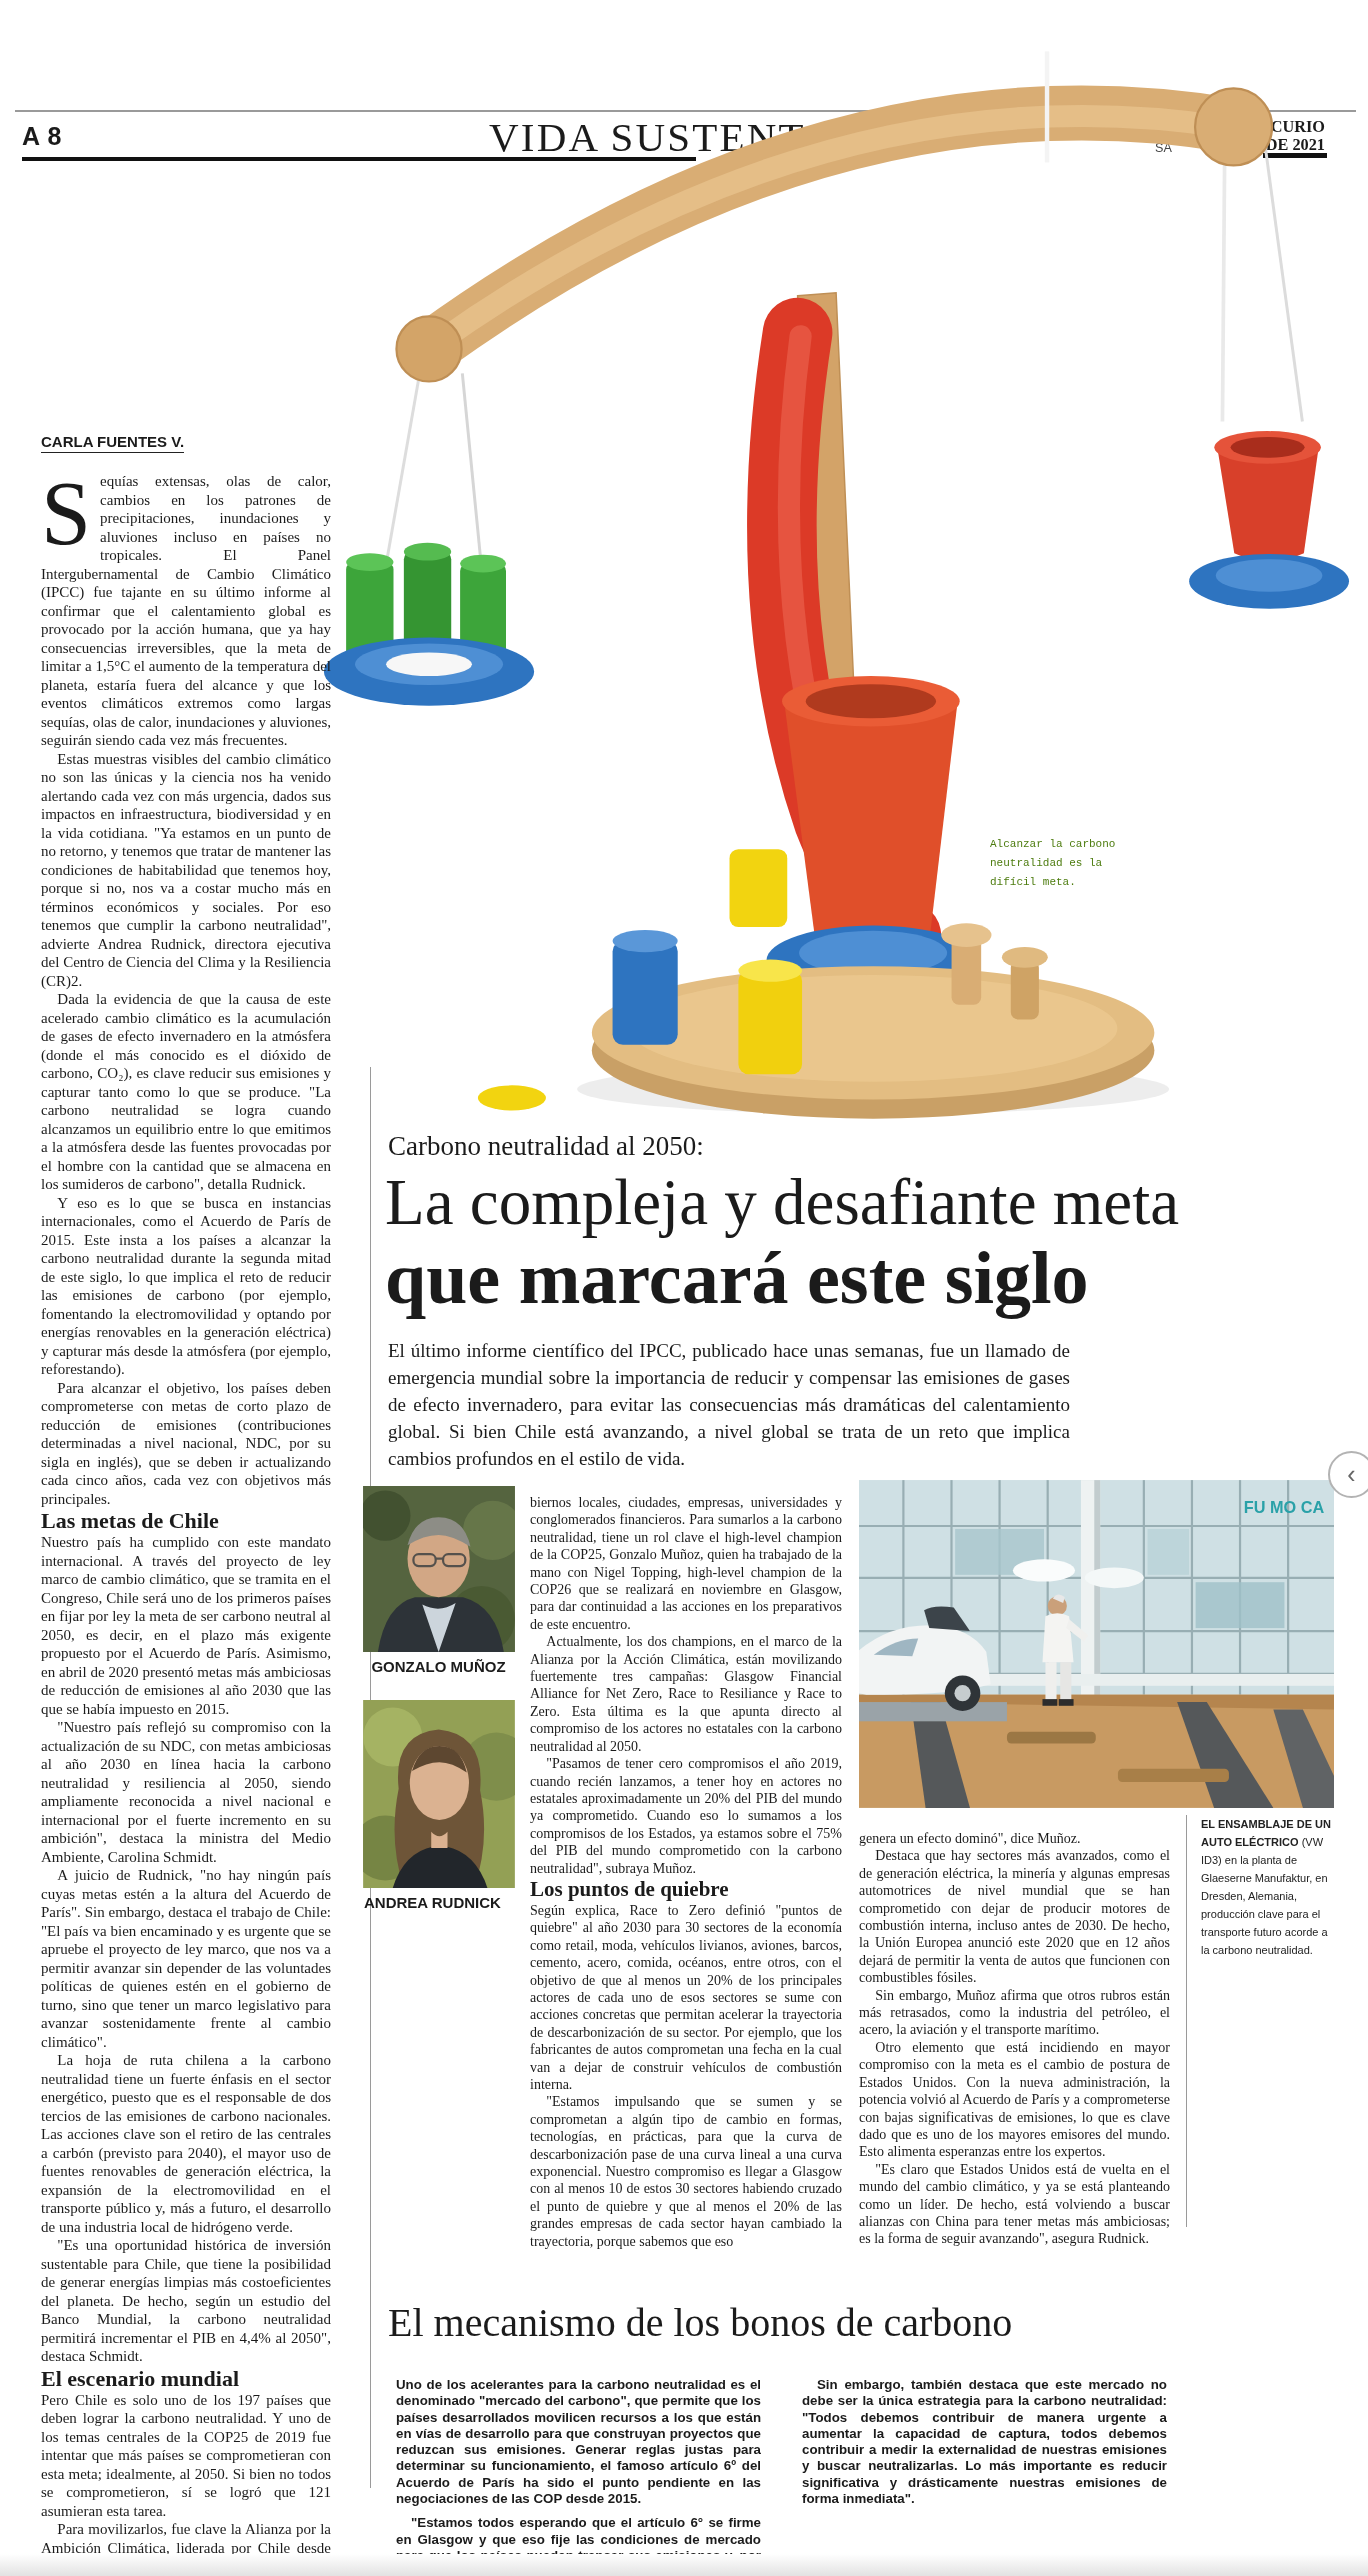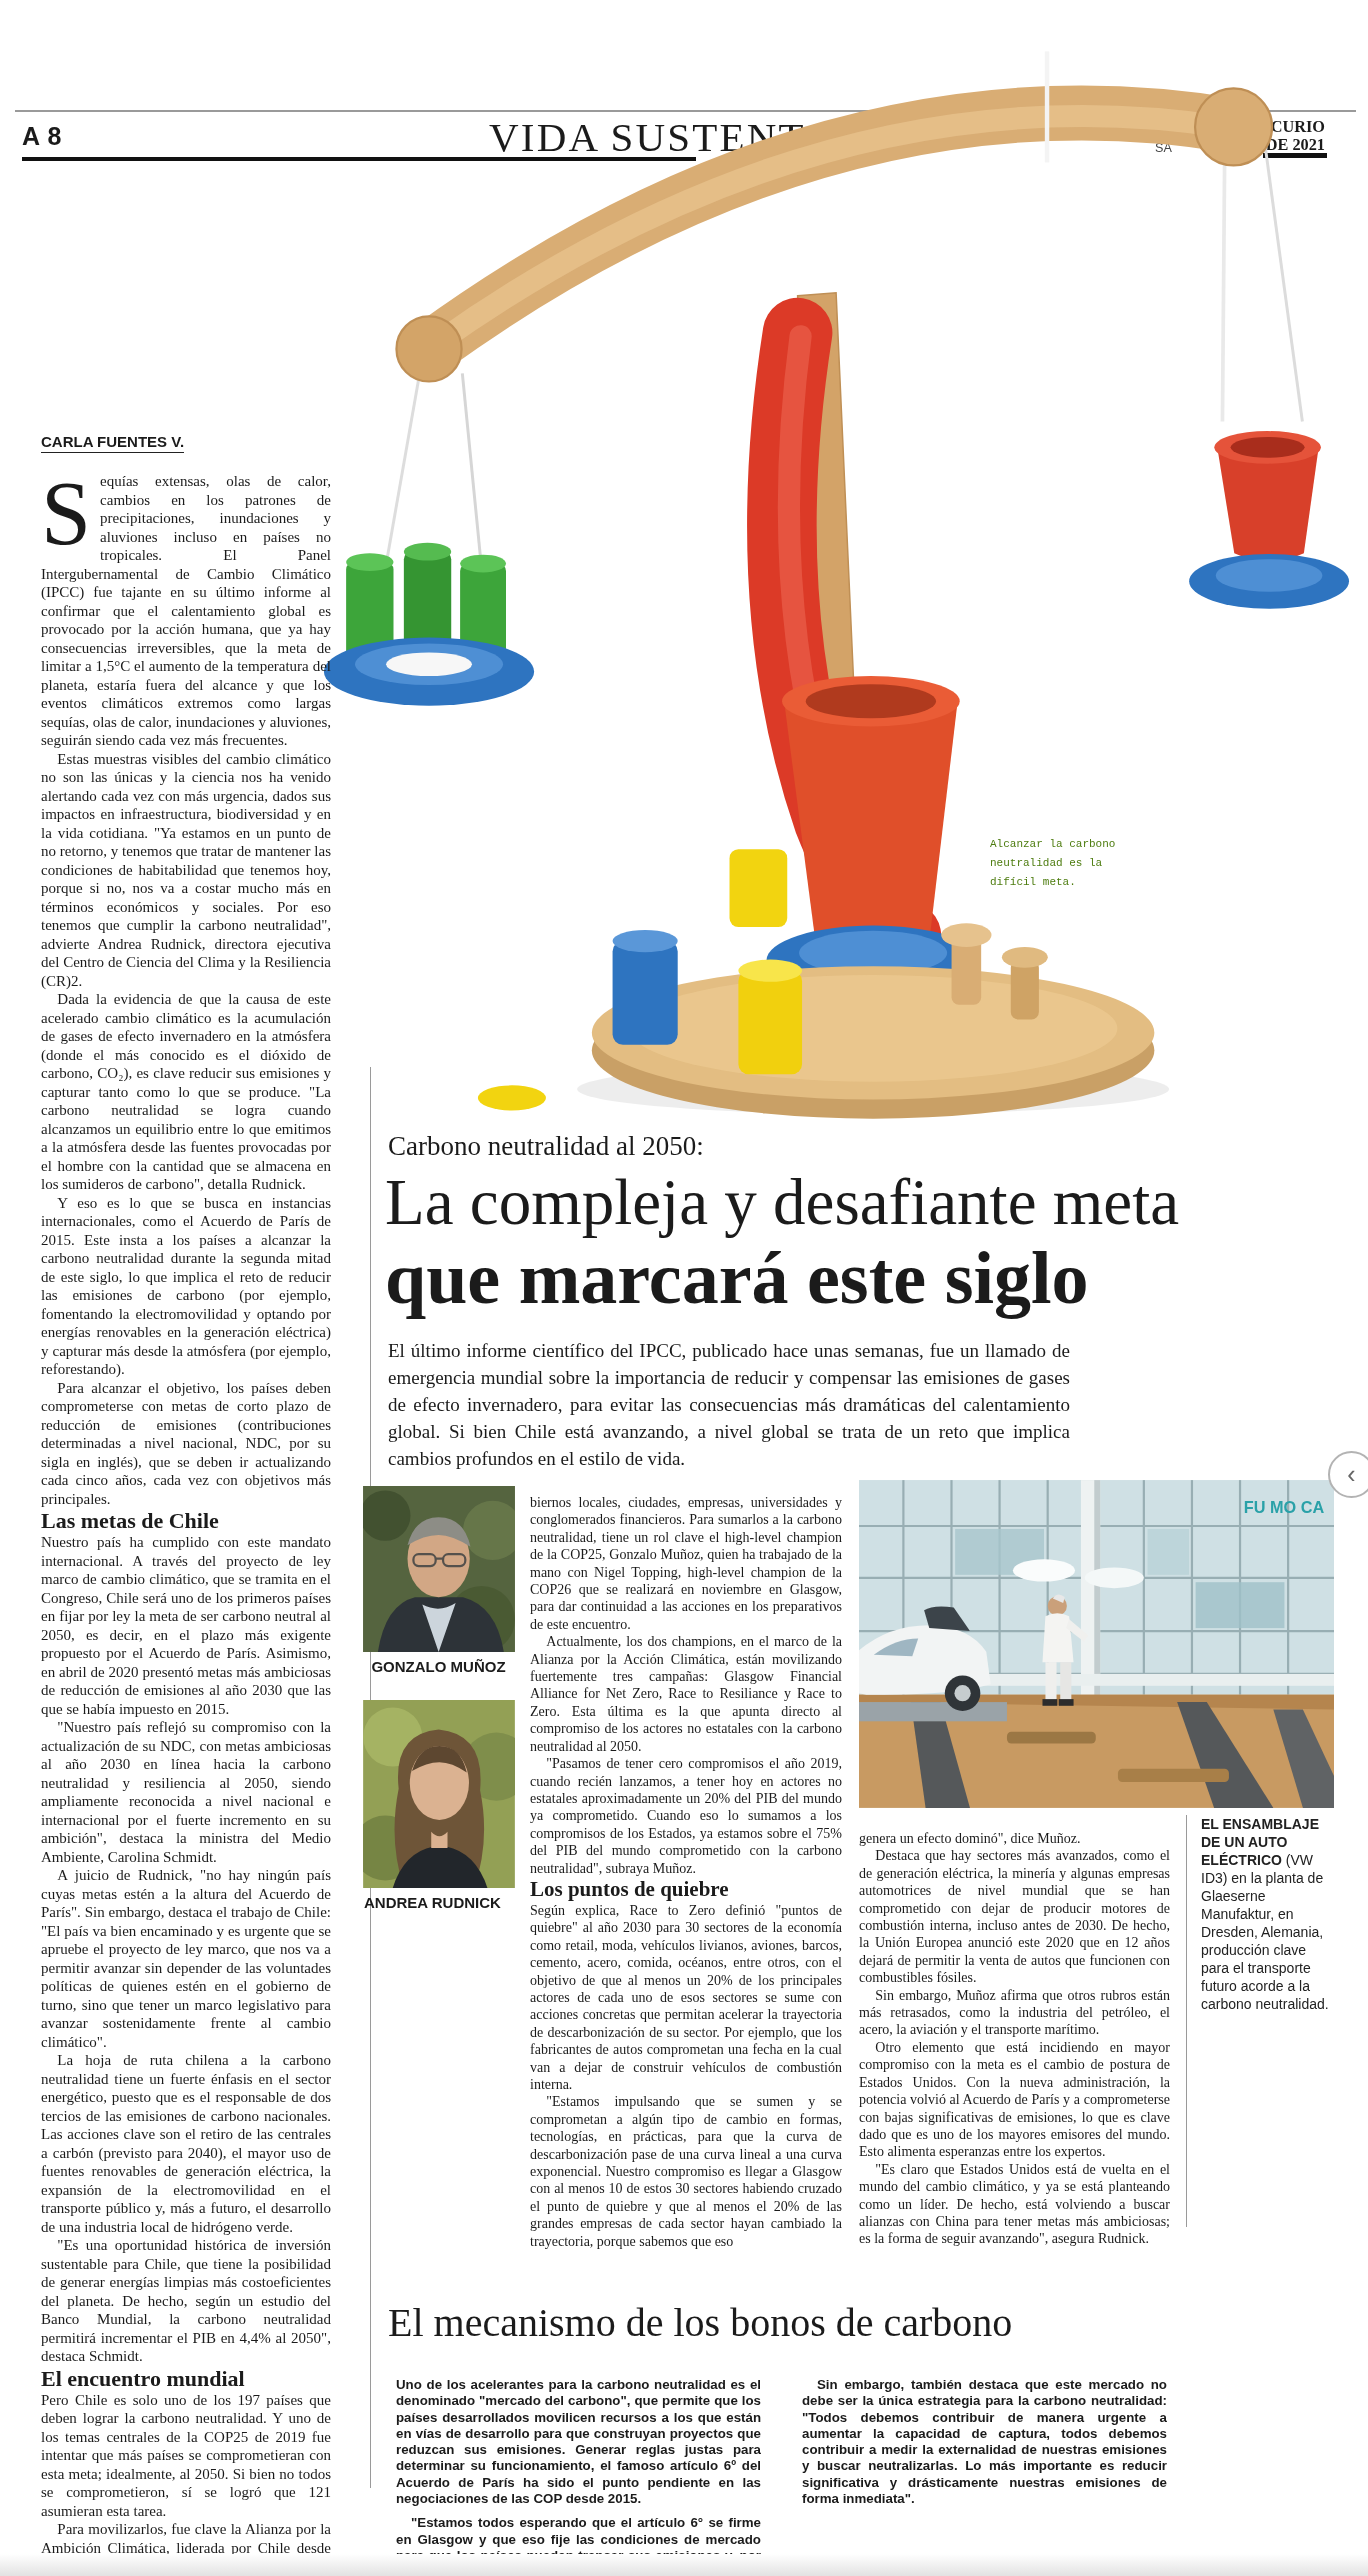--- a/index.html
+++ b/index.html
@@ -23,21 +23,21 @@
   .dropcap{float:left;font-size:90px;line-height:0.8;padding:6px 9px 0 0;font-weight:normal;}
   .byline{font-family:"Liberation Sans",sans-serif;font-weight:bold;font-size:15px;
           border-bottom:1.5px solid #222;display:inline-block;padding-bottom:2.2px;margin:0 0 19px 0;}
   
   .kicker{font-size:27px;}
   .hl1{font-size:65px;line-height:68px;font-weight:normal;white-space:nowrap;text-align:center;}
   .hl2{font-size:74px;line-height:74px;font-weight:bold;white-space:nowrap;}
   .lead{font-size:19px;line-height:27px;text-align:justify;}
   
   .photocap{font-family:"Liberation Sans",sans-serif;font-weight:bold;font-size:15px;text-align:center;}
-  .sidecap{font-family:"Liberation Sans",sans-serif;font-size:14px;line-height:18px;color:#222;}
+  .sidecap{font-family:"Liberation Sans",sans-serif;font-size:11px;line-height:18px;color:#222;}
   .toycap{font-family:Liberation Mono, monospace;font-size:11px;line-height:19px;color:#4d7c0f;}
   
   .boxhead{font-size:40px;line-height:43px;white-space:nowrap;}
   .boxtext{font-family:"Liberation Sans",sans-serif;font-weight:bold;font-size:13.3px;
            line-height:16.3px;text-align:justify;}
   .boxtext p{margin:8px;text-indent:15px;}
   .boxtext p.first{text-indent:0;}
   
   .navbtn{width:43px;height:43px;border-radius:50%;border:2.2px solid #b3b3b3;background:#fff;
           display:flex;align-items:center;justify-content:center;
@@ -142,21 +142,21 @@
       <p>Estas muestras visibles del cambio climático no son las únicas y la ciencia nos ha venido alertando cada vez con más urgencia, dados sus impactos en infraestructura, biodiversidad y en la vida cotidiana. "Ya estamos en un punto de no retorno, y tenemos que tratar de mantener las condiciones de habitabilidad que tenemos hoy, porque si no, nos va a costar mucho más en términos económicos y sociales. Por eso tenemos que cumplir la carbono neutralidad", advierte Andrea Rudnick, directora ejecutiva del Centro de Ciencia del Clima y la Resiliencia (CR)2.</p>
       <p>Dada la evidencia de que la causa de este acelerado cambio climático es la acumulación de gases de efecto invernadero en la atmósfera (donde el más conocido es el dióxido de carbono, CO₂), es clave reducir sus emisiones y capturar tanto como lo que se produce. "La carbono neutralidad se logra cuando alcanzamos un equilibrio entre lo que emitimos a la atmósfera desde las fuentes provocadas por el hombre con la cantidad que se almacena en los sumideros de carbono", detalla Rudnick.</p>
       <p>Y eso es lo que se busca en instancias internacionales, como el Acuerdo de París de 2015. Este insta a los países a alcanzar la carbono neutralidad durante la segunda mitad de este siglo, lo que implica el reto de reducir las emisiones de carbono (por ejemplo, fomentando la electromovilidad y optando por energías renovables en la generación eléctrica) y capturar más desde la atmósfera (por ejemplo, reforestando).</p>
       <p>Para alcanzar el objetivo, los países deben comprometerse con metas de corto plazo de reducción de emisiones (contribuciones determinadas a nivel nacional, NDC, por su sigla en inglés), que se deben ir actualizando cada cinco años, cada vez con objetivos más principales.</p>
       <p class="subhead">Las metas de Chile</p>
       <p class="first">Nuestro país ha cumplido con este mandato internacional. A través del proyecto de ley marco de cambio climático, que se tramita en el Congreso, Chile será uno de los primeros países en fijar por ley la meta de ser carbono neutral al 2050, es decir, en el plazo más exigente propuesto por el Acuerdo de París. Asimismo, en abril de 2020 presentó metas más ambiciosas de reducción de emisiones al año 2030 que las que se había impuesto en 2015.</p>
       <p>"Nuestro país reflejó su compromiso con la actualización de su NDC, con metas ambiciosas al año 2030 en línea hacia la carbono neutralidad y resiliencia al 2050, siendo ampliamente reconocida a nivel nacional e internacional por el fuerte incremento en su ambición", destaca la ministra del Medio Ambiente, Carolina Schmidt.</p>
       <p>A juicio de Rudnick, "no hay ningún país cuyas metas estén a la altura del Acuerdo de París". Sin embargo, destaca el trabajo de Chile: "El país va bien encaminado y es urgente que se apruebe el proyecto de ley marco, que nos va a permitir avanzar sin depender de las voluntades políticas de quienes estén en el gobierno de turno, sino que tener un marco legislativo para avanzar sostenidamente frente al cambio climático".</p>
       <p>La hoja de ruta chilena a la carbono neutralidad tiene un fuerte énfasis en el sector energético, puesto que es el responsable de dos tercios de las emisiones de carbono nacionales. Las acciones clave son el retiro de las centrales a carbón (previsto para 2040), el mayor uso de fuentes renovables de generación eléctrica, la expansión de la electromovilidad en el transporte público y, más a futuro, el desarrollo de una industria local de hidrógeno verde.</p>
       <p>"Es una oportunidad histórica de inversión sustentable para Chile, que tiene la posibilidad de generar energías limpias más costoeficientes del planeta. De hecho, según un estudio del Banco Mundial, la carbono neutralidad permitirá incrementar el PIB en 4,4% al 2050", destaca Schmidt.</p>
-      <p class="subhead">El encuentro mundial</p>
+      <p class="subhead">El escenario mundial</p>
       <p class="first">Pero Chile es solo uno de los 197 países que deben lograr la carbono neutralidad. Y uno de los temas centrales de la COP25 de 2019 fue intentar que más países se comprometieran con esta meta; idealmente, al 2050. Si bien no todos se comprometieron, sí se logró que 121 asumieran esta tarea.</p>
       <p>Para movilizarlos, fue clave la Alianza por la Ambición Climática, liderada por Chile desde septiembre de 2019. Como en las COP las decisiones se toman solo si se logra la unanimidad de los países, esta alianza permitió involucrar y destacar a aquellos que decidieron elevar sus compromisos.</p>
 
     </div>
   </div>
 
   <div class="abs kicker" style="left:388px;top:1131px;">Carbono neutralidad al 2050:</div>
   <div class="abs hl1" style="left:385px;top:1168px;">La compleja y desafiante meta</div>
   <div class="abs hl2" style="left:385px;top:1241px;">que marcará este siglo</div>
   <div class="abs lead" style="left:388px;top:1337px;width:682px;">El último informe científico del IPCC, publicado hace unas semanas, fue un llamado de emergencia mundial sobre la importancia de reducir y compensar las emisiones de gases de efecto invernadero, para evitar las consecuencias más dramáticas del calentamiento global. Si bien Chile está avanzando, a nivel global se trata de un reto que implica cambios profundos en el estilo de vida.</div>

